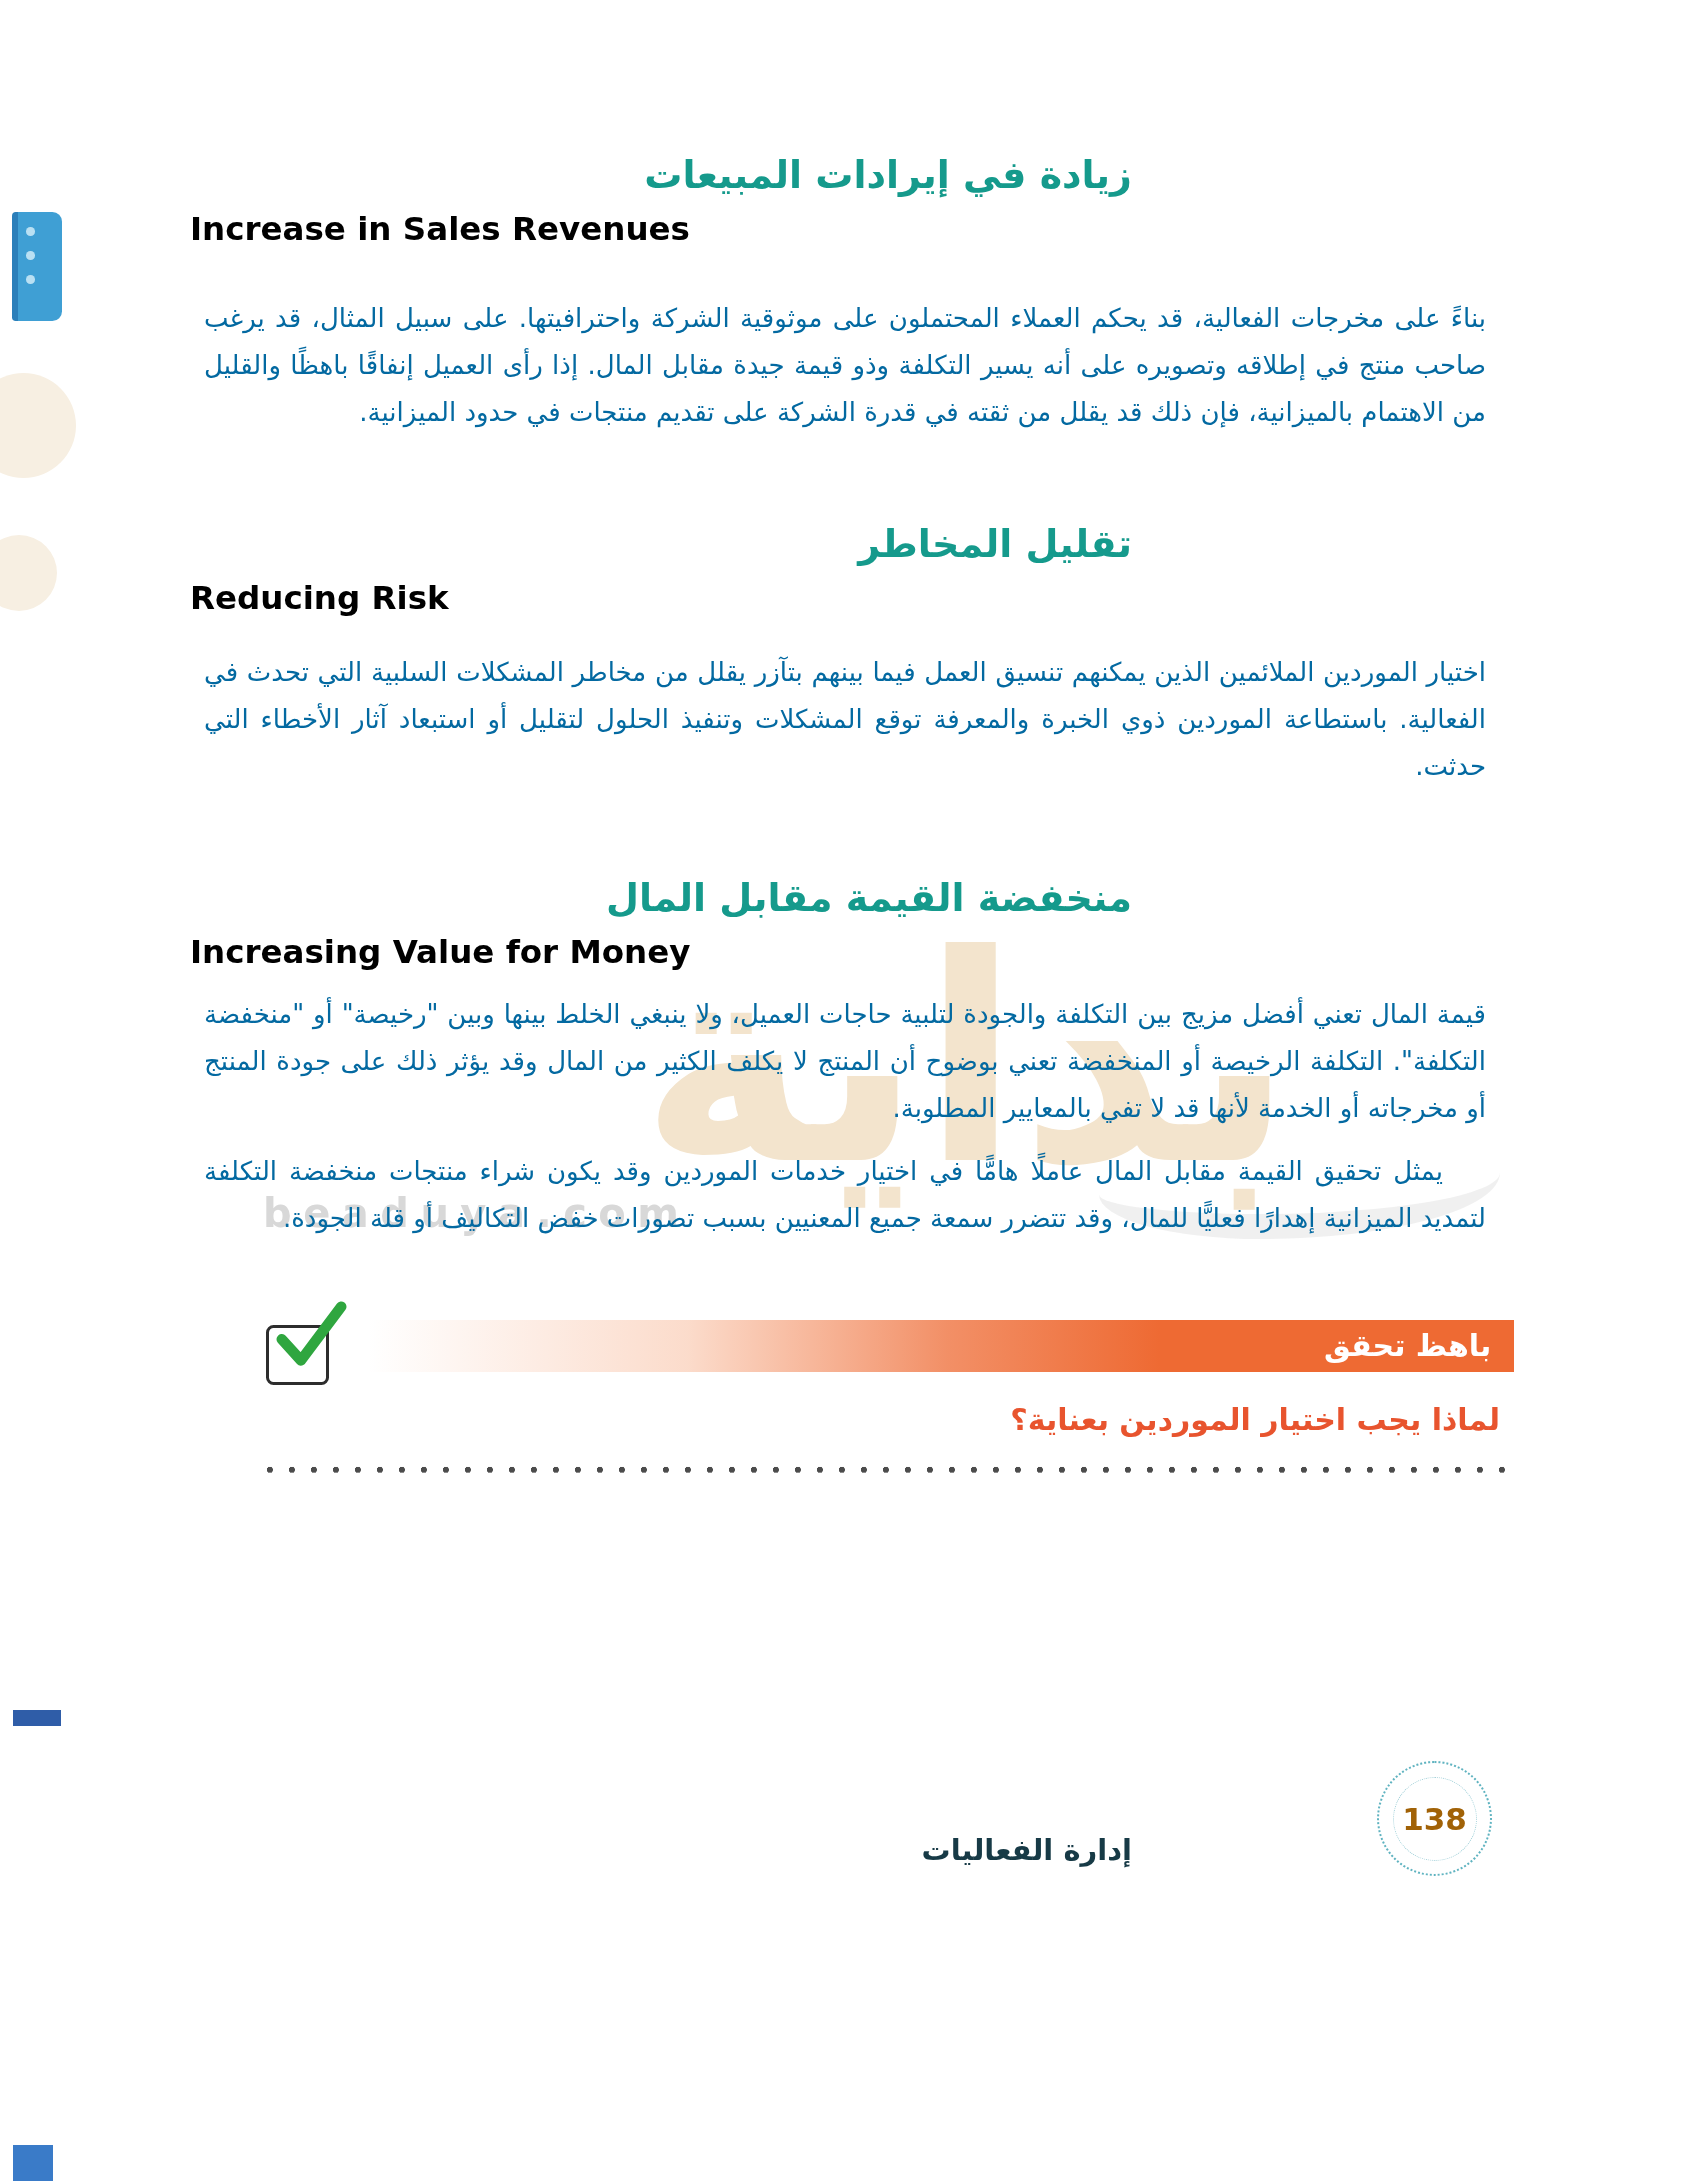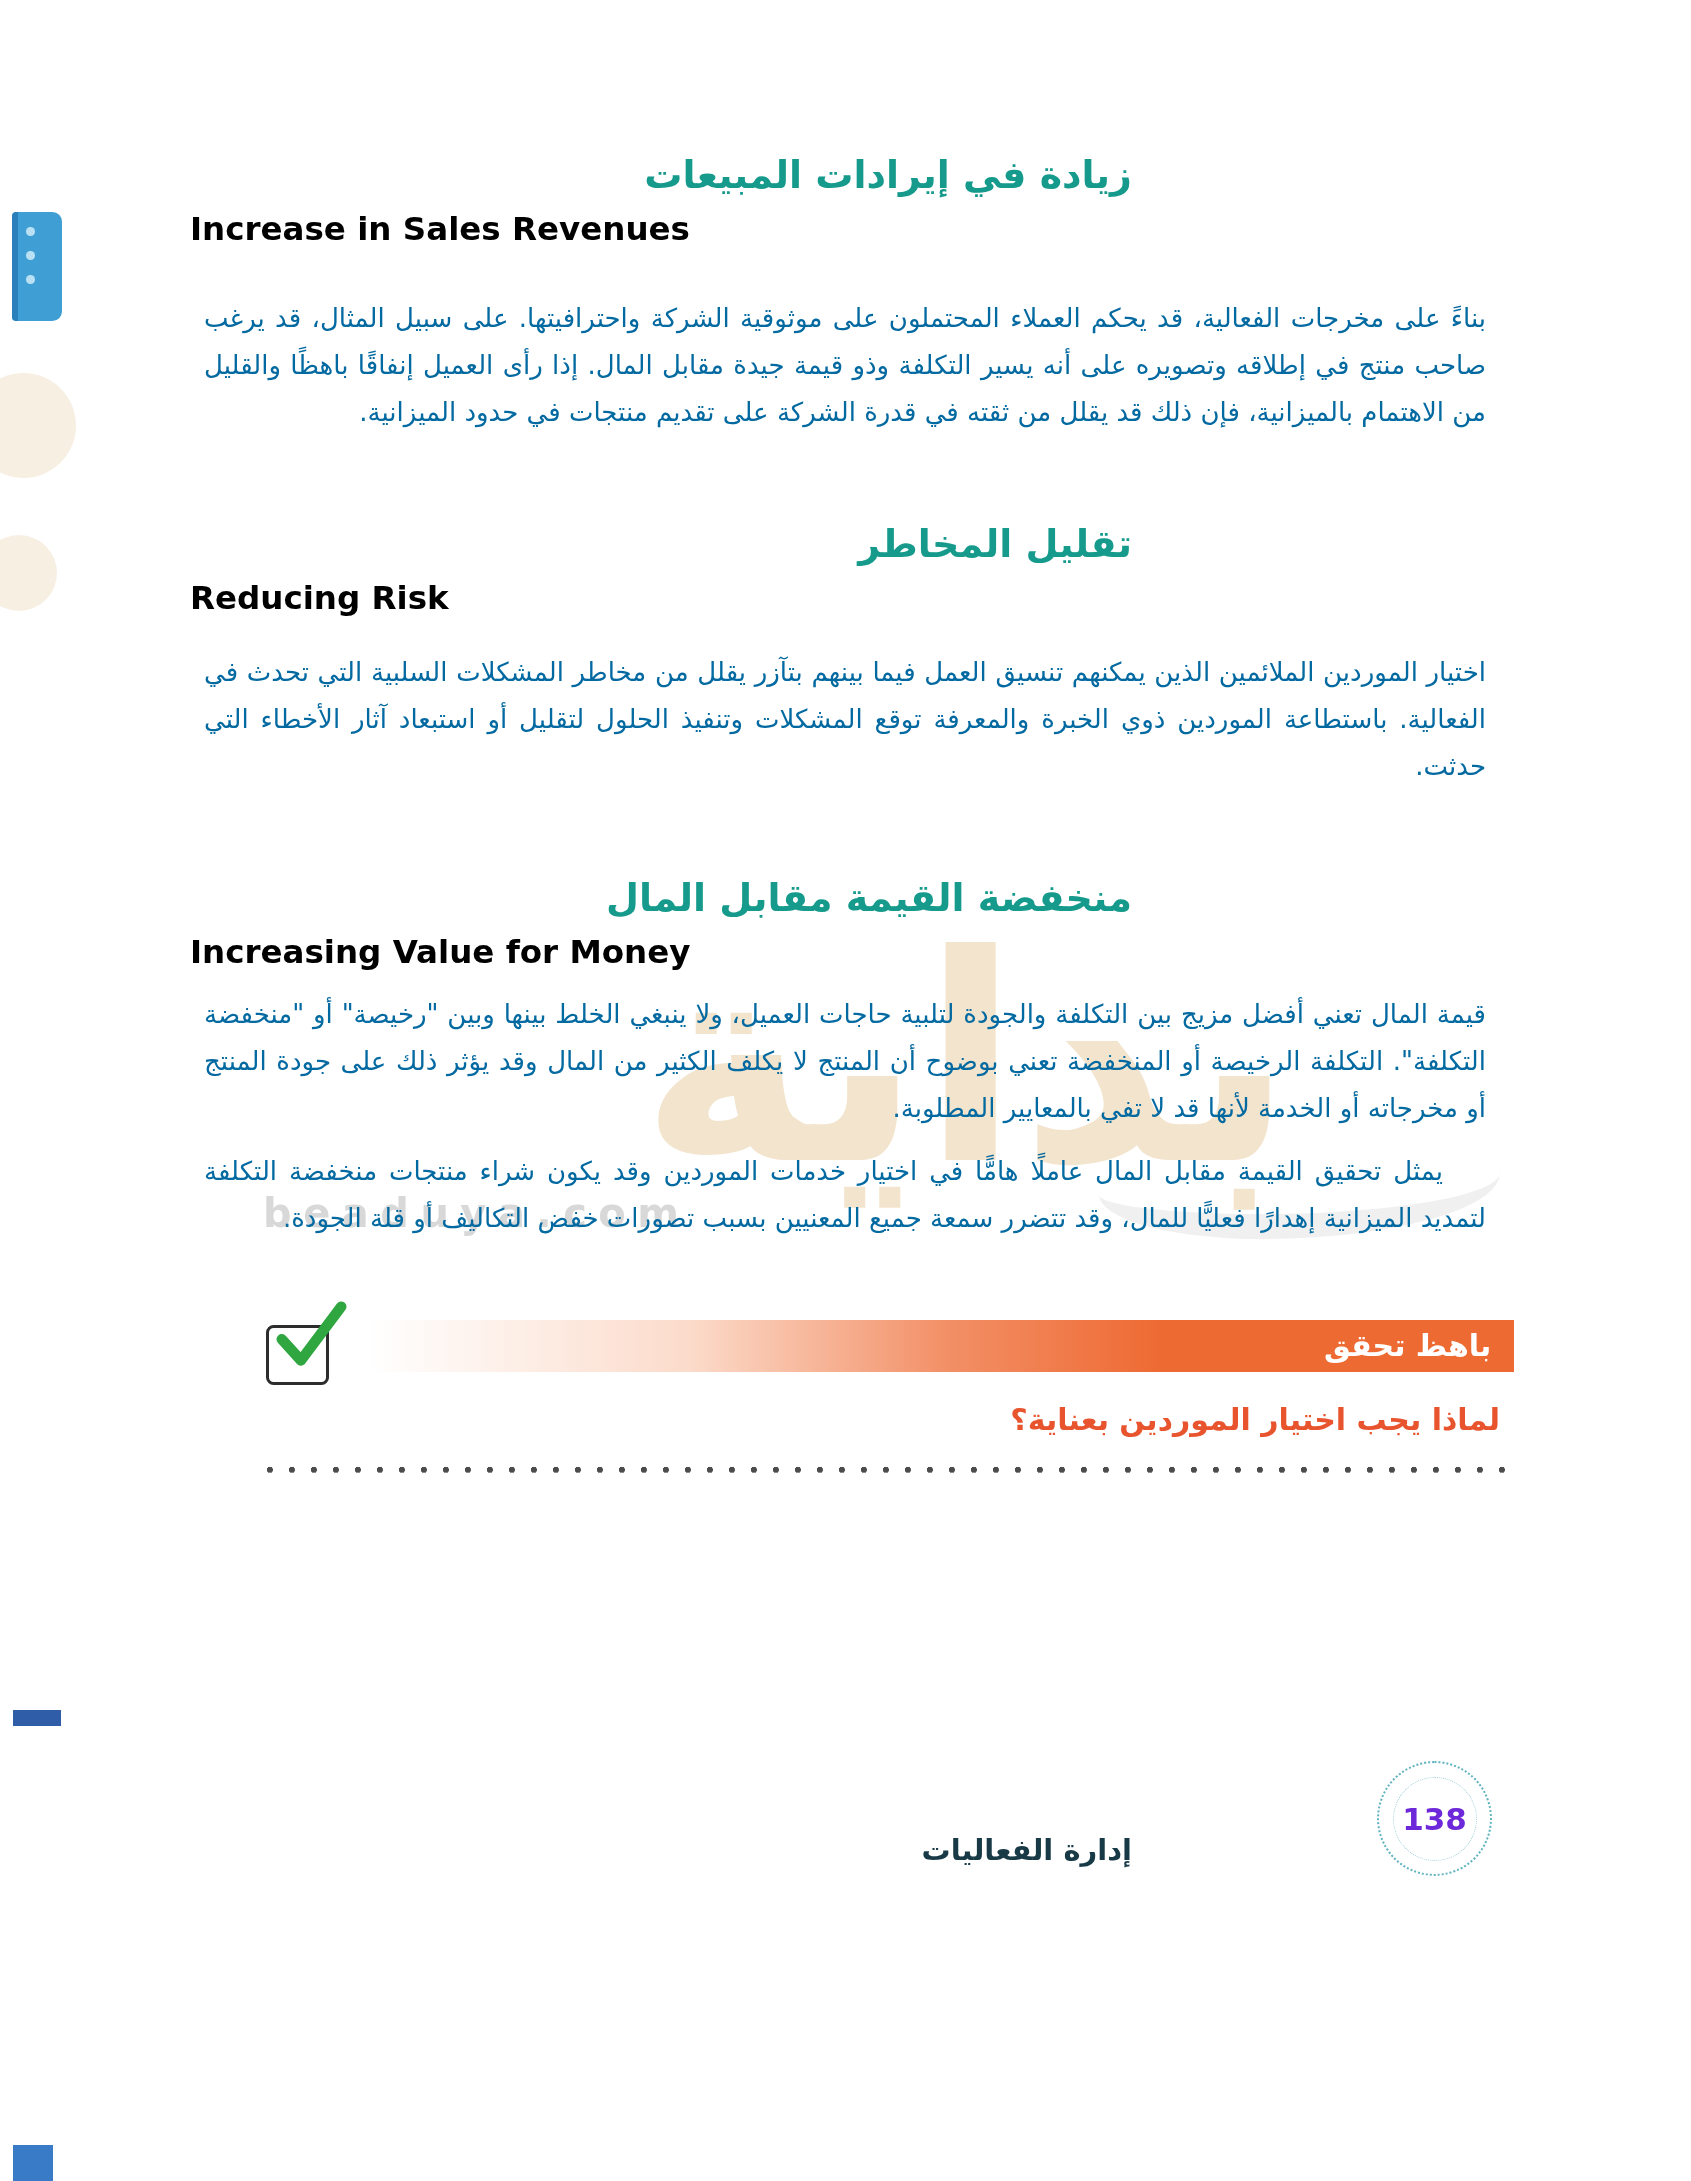--- a/index.html
+++ b/index.html
@@ -118,21 +118,21 @@
   .page-badge {
     position: absolute; left: 1377px; top: 1761px; width: 111px; height: 111px;
     border: 2.9px dotted #5fb3c0; border-radius: 50%;
     display: flex; align-items: center; justify-content: center; z-index: 1;
     background: #ffffff;
   }
   .page-badge-inner {
     width: 82px; height: 82px; border: 1.9px dotted #9ccdd6; border-radius: 50%;
     display: flex; align-items: center; justify-content: center;
   }
-  .page-number { font-size: 31px; font-weight: bold; color: #6d28d9; }
+  .page-number { font-size: 31px; font-weight: bold; color: #a16207; }
 </style>
 </head>
 <body>
 
 <div class="page">
 
   <div class="watermark">
     <div class="wm-circle wm-c1"></div>
     <div class="wm-circle wm-c2"></div>
     <div class="wm-ar">بداية</div>

